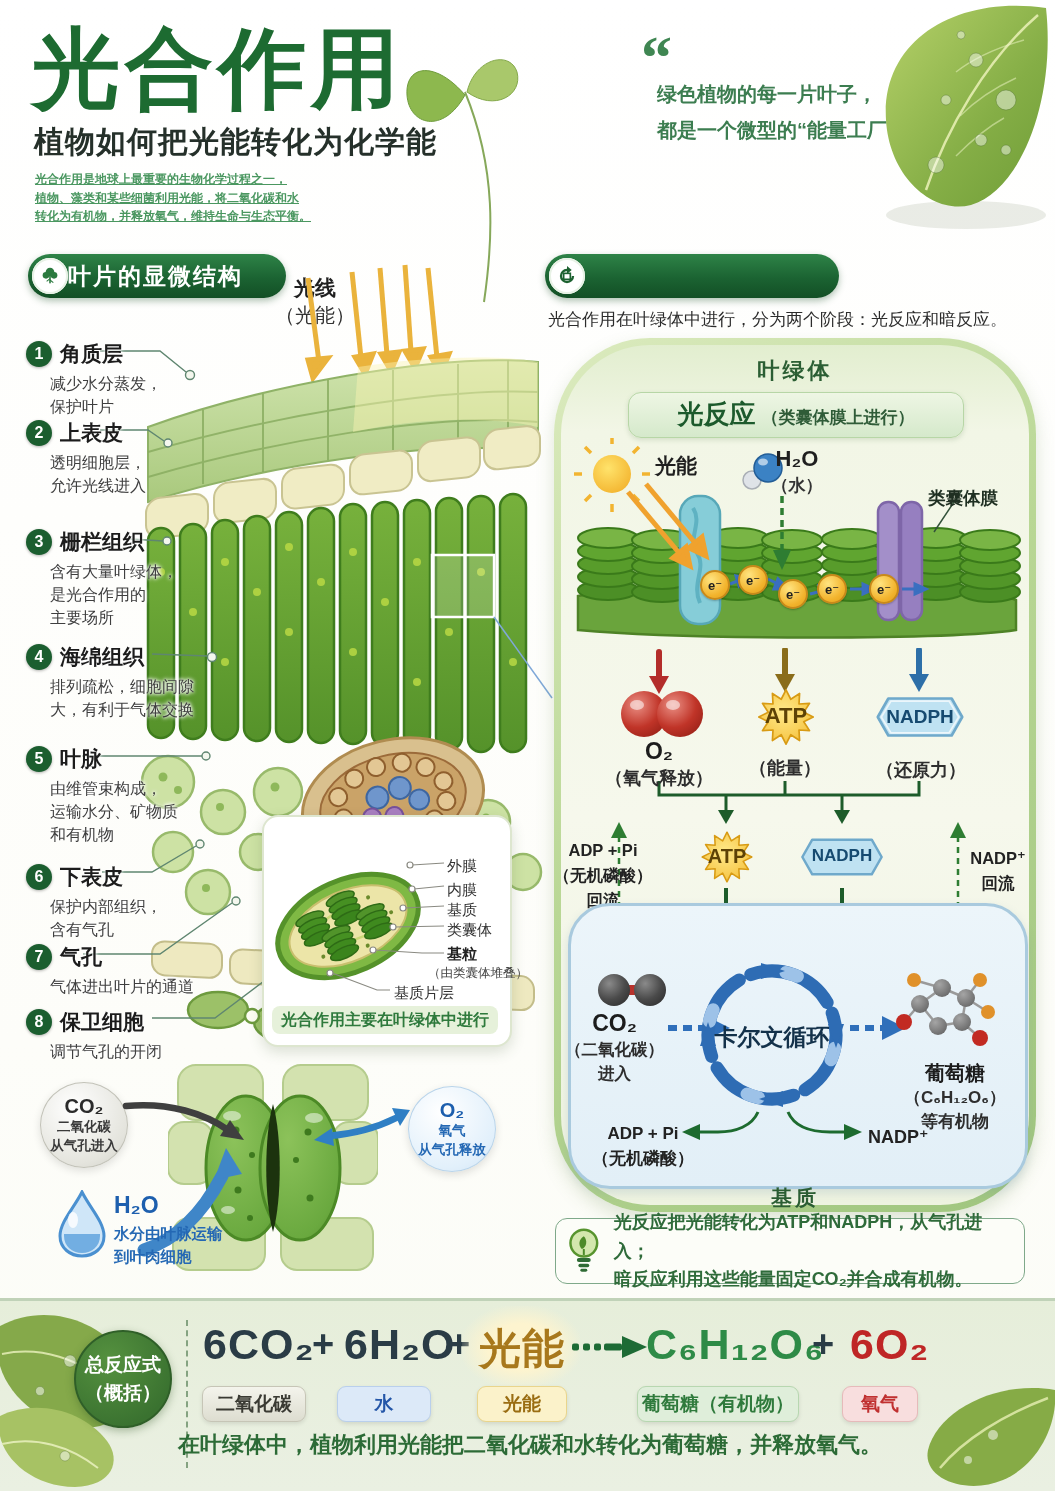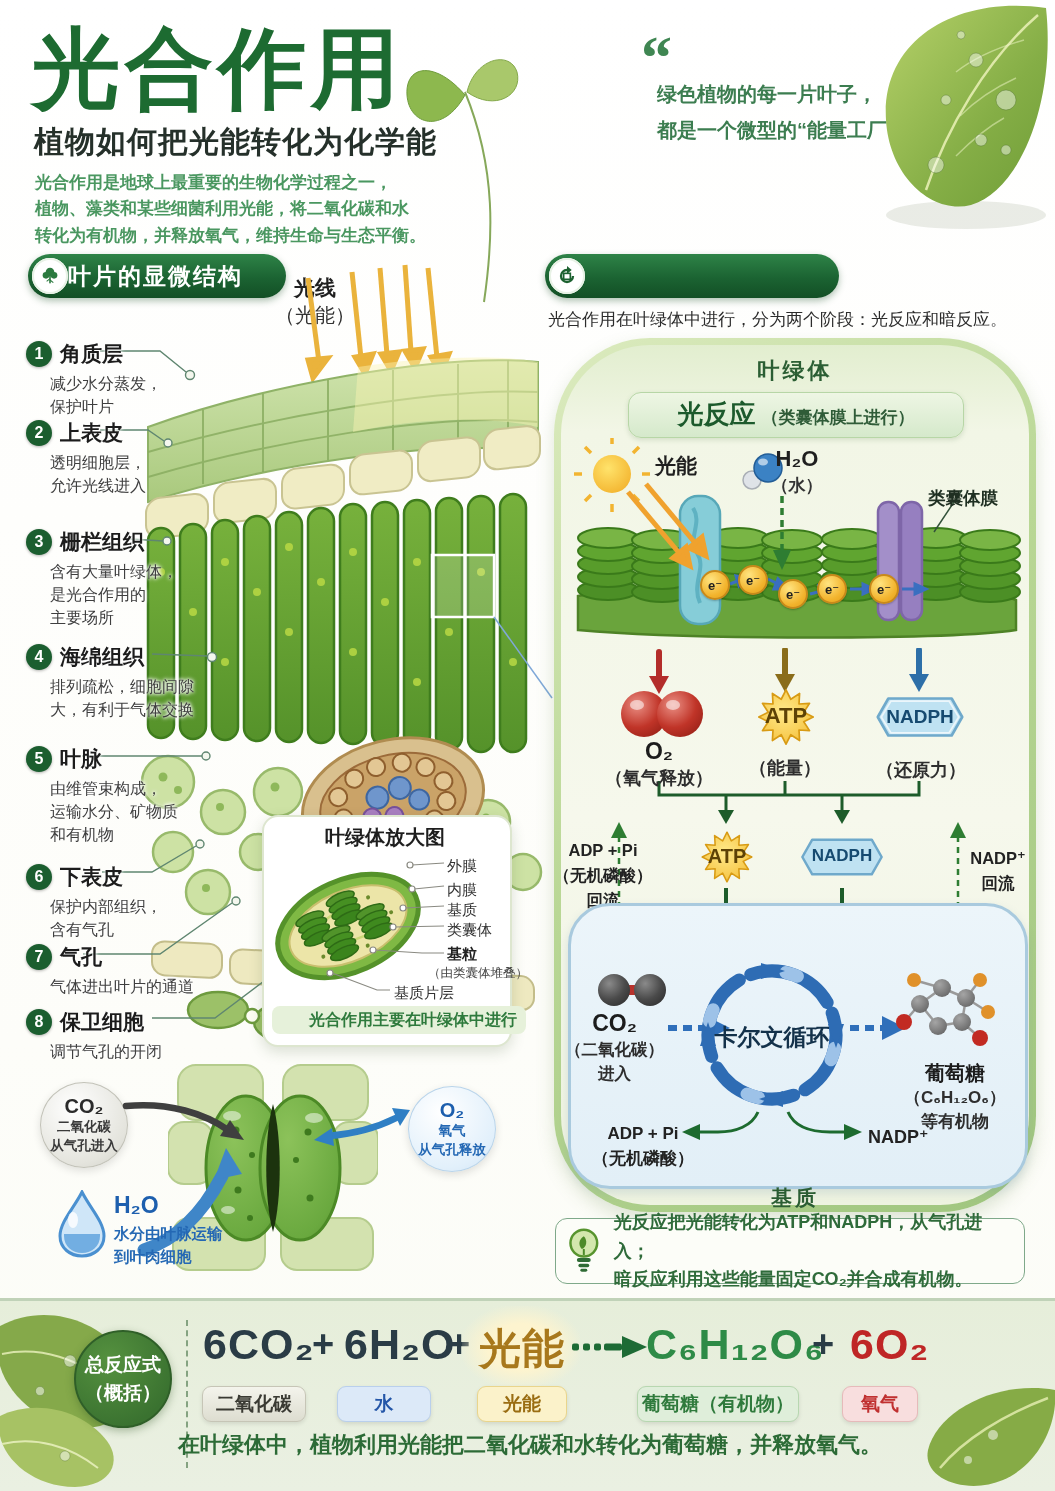--- a/index.html
+++ b/index.html
@@ -31,21 +31,21 @@
   .eq-pill{position:absolute;top:1386px;height:34px;border-radius:9px;display:flex;align-items:center;
         justify-content:center;font-size:19px;font-weight:bold;box-shadow:0 2px 4px rgba(0,0,0,.1);}
 </style>
 </head>
 <body>
 
 <div class="page">
 
   <div class="abs serif" style="left:32px;top:10px;font-size:88px;font-weight:bold;color:#1d6b31;letter-spacing:5px;">光合作用</div>
   <div class="abs serif" style="left:34px;top:122px;font-size:30px;font-weight:bold;color:#25302a;letter-spacing:1px;">植物如何把光能转化为化学能</div>
-  <div class="abs pre" style="left:35px;top:170px;font-size:17px;font-weight:600;color:#4a9760;line-height:1.55;">光合作用是地球上最重要的生物化学过程之一，
+  <div class="abs pre" style="left:35px;top:170px;font-size:12px;font-weight:600;color:#4a9760;line-height:1.55;text-decoration:underline;">光合作用是地球上最重要的生物化学过程之一，
 植物、藻类和某些细菌利用光能，将二氧化碳和水
 转化为有机物，并释放氧气，维持生命与生态平衡。</div>
 
   <svg class="abs" style="left:405px;top:50px;" width="130" height="255" viewBox="0 0 130 255">
     <path d="M60,42 C92,120 88,190 79,252" stroke="#86a85a" stroke-width="2" fill="none"></path>
     <path d="M60,45 C30,10 0,15 2,45 C4,75 38,85 60,45 Z" fill="#8db84e" stroke="#6f9c3c" stroke-width="1"></path>
     <path d="M62,42 C70,8 105,0 112,22 C118,45 90,62 62,42 Z" fill="#a9c86b" stroke="#84a94a" stroke-width="1"></path>
   </svg>
 
   <div class="abs serif" style="left:641px;top:26px;font-size:62px;font-weight:bold;color:#3f8652;line-height:1;">“</div>
@@ -319,21 +319,20 @@
     </div>
   <div class="abs item-desc pre" style="left:50px;top:975px;">气体进出叶片的通道</div>
 
   <div class="abs" style="left:26px;top:1008px;display:flex;gap:8px;align-items:center;">
     <span class="num-circle">8</span>
     <span class="item-title">保卫细胞</span>
     </div>
   <div class="abs item-desc pre" style="left:50px;top:1040px;">调节气孔的开闭</div>
 
   <div class="abs" style="left:262px;top:815px;width:246px;height:228px;background:#ffffff;border:2px solid #dde6cf;border-radius:16px;box-shadow:0 5px 14px rgba(60,90,50,.18);"></div>
-  <div class="abs ctr" style="left:262px;top:824px;width:246px;font-size:20px;font-weight:bold;color:#1e1e1e;">叶绿体放大图</div>
 
   <svg class="abs" style="left:270px;top:848px;" width="170" height="160" viewBox="0 0 170 160">
     <defs>
       <g id="grana">
           <ellipse cx="0" cy="0" rx="15" ry="5.5" fill="#51942a" stroke="#2e6b16" stroke-width="1.5"></ellipse>
         <ellipse cx="0" cy="7" rx="15" ry="5.5" fill="#469022" stroke="#2e6b16" stroke-width="1.5"></ellipse>
         <ellipse cx="0" cy="14" rx="15" ry="5.5" fill="#3f8a1e" stroke="#2e6b16" stroke-width="1.5"></ellipse>
         <ellipse cx="0" cy="21" rx="15" ry="5.5" fill="#3a841c" stroke="#2e6b16" stroke-width="1.5"></ellipse>
         </g>
     </defs>
@@ -374,21 +373,21 @@
         <circle cx="68" cy="158" r="3"></circle>
     </g>
   </svg>
   <div class="abs" style="left:447px;top:857px;font-size:15px;color:#333;">外膜</div>
   <div class="abs" style="left:447px;top:881px;font-size:15px;color:#333;">内膜</div>
   <div class="abs" style="left:447px;top:901px;font-size:15px;color:#333;">基质</div>
   <div class="abs" style="left:447px;top:921px;font-size:15px;color:#333;">类囊体</div>
   <div class="abs" style="left:447px;top:945px;font-size:15px;font-weight:bold;color:#222;">基粒</div>
   <div class="abs" style="left:428px;top:965px;font-size:12.5px;color:#444;">（由类囊体堆叠）</div>
   <div class="abs" style="left:394px;top:984px;font-size:15px;color:#333;">基质片层</div>
-  <div class="abs ctr" style="left:272px;top:1006px;width:226px;height:28px;line-height:28px;background:#e6f1da;border-radius:8px;font-size:16px;font-weight:bold;color:#2e7a3c;padding-left:28px;">光合作用主要在叶绿体中进行</div>
+  <div class="abs ctr" style="left:272px;top:1006px;width:226px;height:28px;line-height:28px;background:#e6f1da;border-radius:8px;font-size:16px;font-weight:bold;color:#2e7a3c;">光合作用主要在叶绿体中进行</div>
 
   <svg class="abs" style="left:168px;top:1060px;" width="210" height="218" viewBox="0 0 210 218">
     <defs>
       <radialGradient id="guardG" cx="0.35" cy="0.3" r="1">
         <stop offset="0" stop-color="#8cc25a"></stop>
           <stop offset="0.7" stop-color="#6aa93f"></stop>
           <stop offset="1" stop-color="#558c2c"></stop>
       </radialGradient>
     </defs>
     <g fill="#d3e2af" stroke="#b5cc8d" stroke-width="2">

